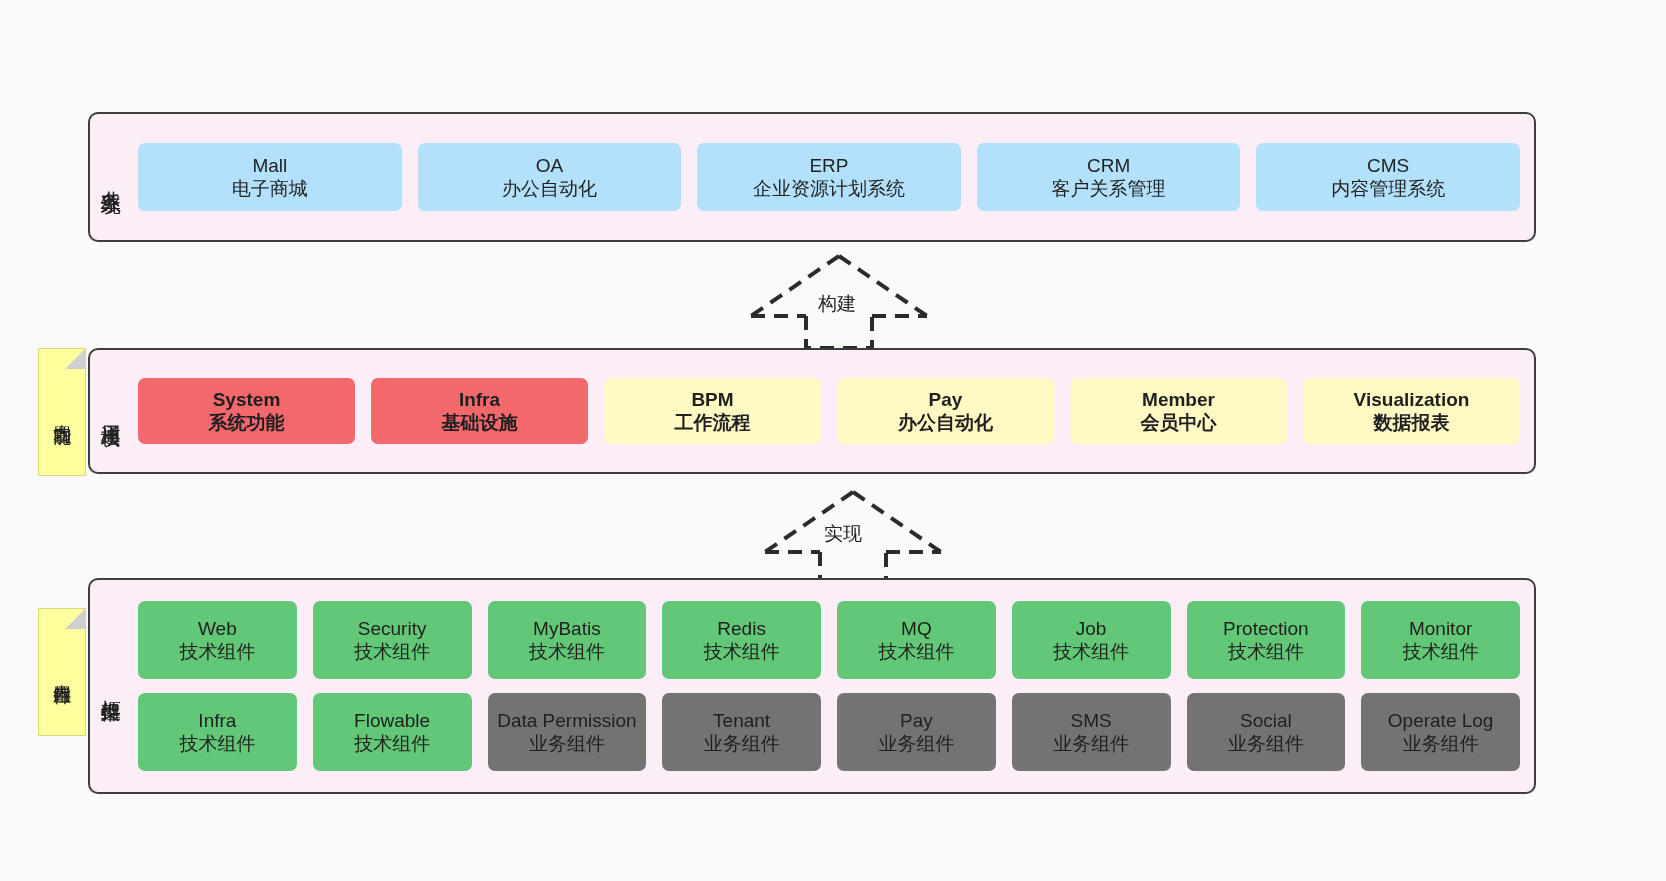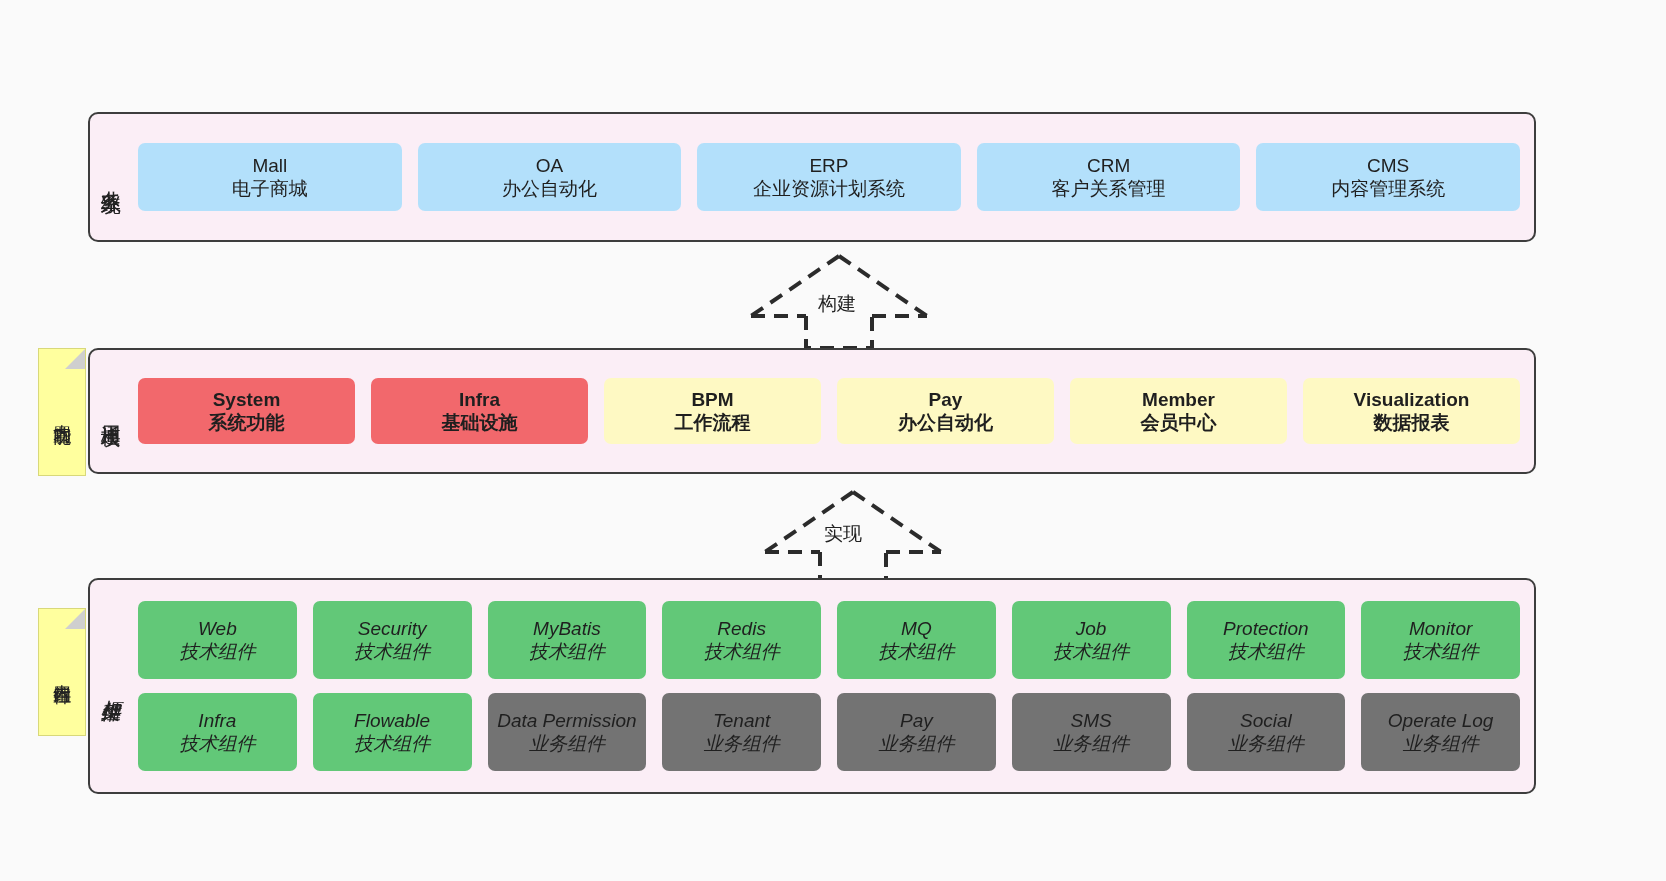--- a/index.html
+++ b/index.html
@@ -73,21 +73,21 @@
   
   .c-blue      { background: #b3e0fb; }
   .c-red       { background: #f2686c; }
   .c-pink      { background: #fef9c3; }
   .c-green     { background: #62c878; }
   .c-lightgrn  { background: #737373; }
 
   
   #band-business { left: 88px;  top: 112px; width: 1448px; height: 130px; }
   #band-common   { left: 88px;  top: 348px; width: 1448px; height: 126px; }
-  #band-framework{ left: 88px;  top: 578px; width: 1448px; height: 216px; font-style: italic; }
+  #band-framework{ left: 88px;  top: 578px; width: 1448px; height: 216px; }
 
   #band-business .cell  { height: 68px; }
   #band-common   .cell  { height: 66px; font-weight: bold; }
   #band-framework .cell { height: 78px; }
 
   
   .note {
     position: absolute;
     box-sizing: border-box;
     width: 48px;

